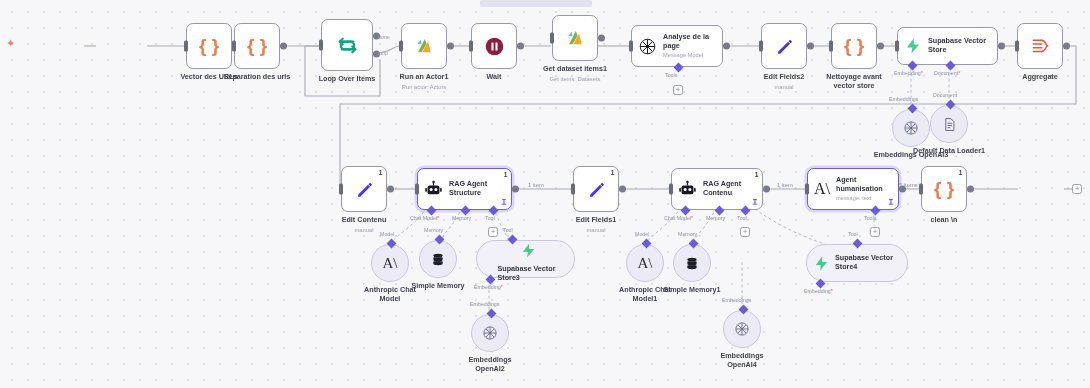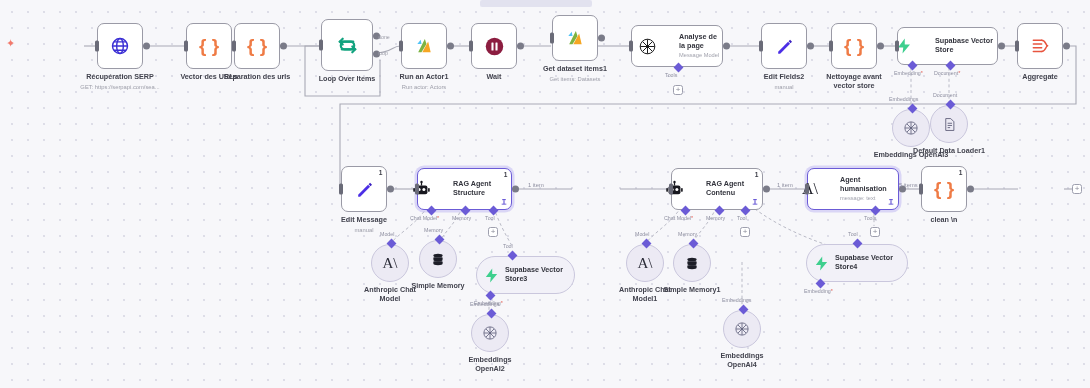--- a/index.html
+++ b/index.html
@@ -23,23 +23,23 @@
   .node {
     position: absolute;
     background: #fff;
     border: 1px solid #9a9aa6;
     border-radius: 7px;
     display: flex; align-items: center; justify-content: center;
     z-index: 4;
   }
   .node.sq { width: 46px; height: 46px; }
   .node.wide {
-    justify-content: flex-end;
+    justify-content: flex-start;
     padding-left: 6px;
-    gap: 22px;
+    gap: 6px;
   }
   .node.trigger { border-radius: 22px 7px 7px 22px; width: 52px; }
   .node.sel { border: 1.6px solid #6b5bd6; box-shadow: 0 0 0 2.5px rgba(118,100,230,.22); }
 
   .nlabel {
     position: absolute;
     left: 50%; transform: translateX(-50%);
     top: calc(100% + 5px);
     font-size: 7.2px;
     color: #42434e;
@@ -223,33 +223,20 @@
       <path d="M746,202 C770,222 800,236 830,246"></path>
       <path d="M742,262 V312"></path>
 
       <path d="M874,208 V226"></path>
     </g>
   </svg>
 
   <div class="bolt" style="left:6px;top:38px;">✦</div>
 
 
-  <div class="node sq" style="left:97px;top:23px;">
-    <span>
-      <svg width="20" height="20" viewBox="0 0 24 24" fill="none" stroke="#3b2fd4" stroke-width="1.7">
-        <circle cx="12" cy="12" r="9"></circle>
-          <ellipse cx="12" cy="12" rx="4" ry="9"></ellipse>
-          <path d="M3 12h18M4.5 7h15M4.5 17h15"></path>
-      </svg>
-    </span>
-    <div class="port-in"></div>
-    <div class="port-out"></div>
-    <div class="nlabel wrap">Récupération SERP</div>
-    <div class="nsub" style="top:60px;">GET: https://serpapi.com/sea...</div>
-  </div>
 
   <div class="node sq" style="left:186px;top:23px;">
     <span style="color:#ef7b45;font-size:19px;font-weight:600;">{ }</span>
     <div class="port-in"></div>
     <div class="port-out"></div>
     <div class="nlabel wrap">Vector des URLs</div>
   </div>
 
   <div class="node sq" style="left:234px;top:23px;">
     <span style="color:#ef7b45;font-size:19px;font-weight:600;">{ }</span>
@@ -415,21 +402,21 @@
   <div class="node sq" style="left:341px;top:166px;">
     <span>
       <svg width="19" height="19" viewBox="0 0 24 24">
         <path d="M4 18.5 L16.5 6 L19 8.5 L6.5 21 L4 21 z" fill="#4b2ee6"></path>
         <path d="M17.2 5.3 L19 3.5 L21.5 6 L19.7 7.8 z" fill="#3a21c0"></path>
       </svg>
     </span>
     <div class="badge">1</div>
     <div class="port-in"></div>
     <div class="port-out"></div>
-    <div class="nlabel wrap">Edit Message</div>
+    <div class="nlabel wrap">Edit Contenu</div>
     <div class="nsub" style="top:60px;">manual</div>
   </div>
 
   <div class="node wide sel" style="left:417px;top:168px;width:95px;height:42px;">
     <span>
       <svg width="19" height="19" viewBox="0 0 24 24" fill="#18181f">
         <rect x="4.5" y="7" width="15" height="11" rx="2.6"></rect>
         <circle cx="9" cy="12" r="1.9" fill="#fff"></circle>
           <circle cx="15" cy="12" r="1.9" fill="#fff"></circle>
         <rect x="11.2" y="3" width="1.6" height="4"></rect>
@@ -479,21 +466,21 @@
         <ellipse cx="12" cy="12.5" rx="7" ry="2.6"></ellipse>
         <rect x="5" y="14.5" width="14" height="3.2" rx="1.2"></rect>
         <ellipse cx="12" cy="18" rx="7" ry="2.6"></ellipse>
       </svg>
     </span>
     <div class="dport" style="left:15.5px;top:-5px;"></div>
     <div class="dlabel" style="left:4px;top:-14px;">Memory</div>
     <div class="nlabel wrap" style="width:74px;">Simple Memory</div>
   </div>
 
-  <div class="pillnode" style="left:476px;top:256px;width:99px;">
+  <div class="pillnode" style="left:476px;top:240px;width:99px;flex-direction:column;">
     <span>
       <svg width="17" height="19" viewBox="0 0 24 24">
           <path d="M13 2 L4 14 h7 l-1 8 L20 10 h-7 z" fill="#3ecf8e"></path>
         </svg>
     </span>
     <span class="intitle" style="white-space:normal;width:62px;">Supabase Vector Store3</span>
     <div class="dport" style="left:32px;top:-5px;"></div>
     <div class="dlabel" style="left:26px;top:-14px;">Tool</div>
     <div class="dport" style="left:10px;top:35px;"></div>
     <div class="dlabel" style="left:-3px;top:43px;">
@@ -506,20 +493,33 @@
       <svg width="16" height="16" viewBox="0 0 24 24" fill="none" stroke="#5b5c77" stroke-width="1.2">
         <circle cx="12" cy="12" r="9.2"></circle>
           <path d="M12 3v18M3 12h18M6 6l12 12M18 6L6 18"></path>
       </svg>
     </span>
     <div class="dport" style="left:15.5px;top:-5px;"></div>
     <div class="dlabel" style="left:-2px;top:-14px;">Embeddings</div>
     <div class="nlabel wrap" style="width:72px;">Embeddings OpenAI2</div>
   </div>
 
+  <div class="node sq" style="left:573px;top:166px;">
+    <span>
+      <svg width="19" height="19" viewBox="0 0 24 24">
+        <path d="M4 18.5 L16.5 6 L19 8.5 L6.5 21 L4 21 z" fill="#4b2ee6"></path>
+        <path d="M17.2 5.3 L19 3.5 L21.5 6 L19.7 7.8 z" fill="#3a21c0"></path>
+      </svg>
+    </span>
+    <div class="badge">1</div>
+    <div class="port-in"></div>
+    <div class="port-out"></div>
+    <div class="nlabel wrap">Edit Fields1</div>
+    <div class="nsub" style="top:60px;">manual</div>
+  </div>
 
   <div class="node wide" style="left:671px;top:168px;width:92px;height:42px;">
     <span>
       <svg width="19" height="19" viewBox="0 0 24 24" fill="#18181f">
         <rect x="4.5" y="7" width="15" height="11" rx="2.6"></rect>
         <circle cx="9" cy="12" r="1.9" fill="#fff"></circle>
           <circle cx="15" cy="12" r="1.9" fill="#fff"></circle>
         <rect x="11.2" y="3" width="1.6" height="4"></rect>
           <circle cx="12" cy="2.4" r="1.5"></circle>
         <rect x="1.6" y="10" width="2.1" height="5" rx="1"></rect>

